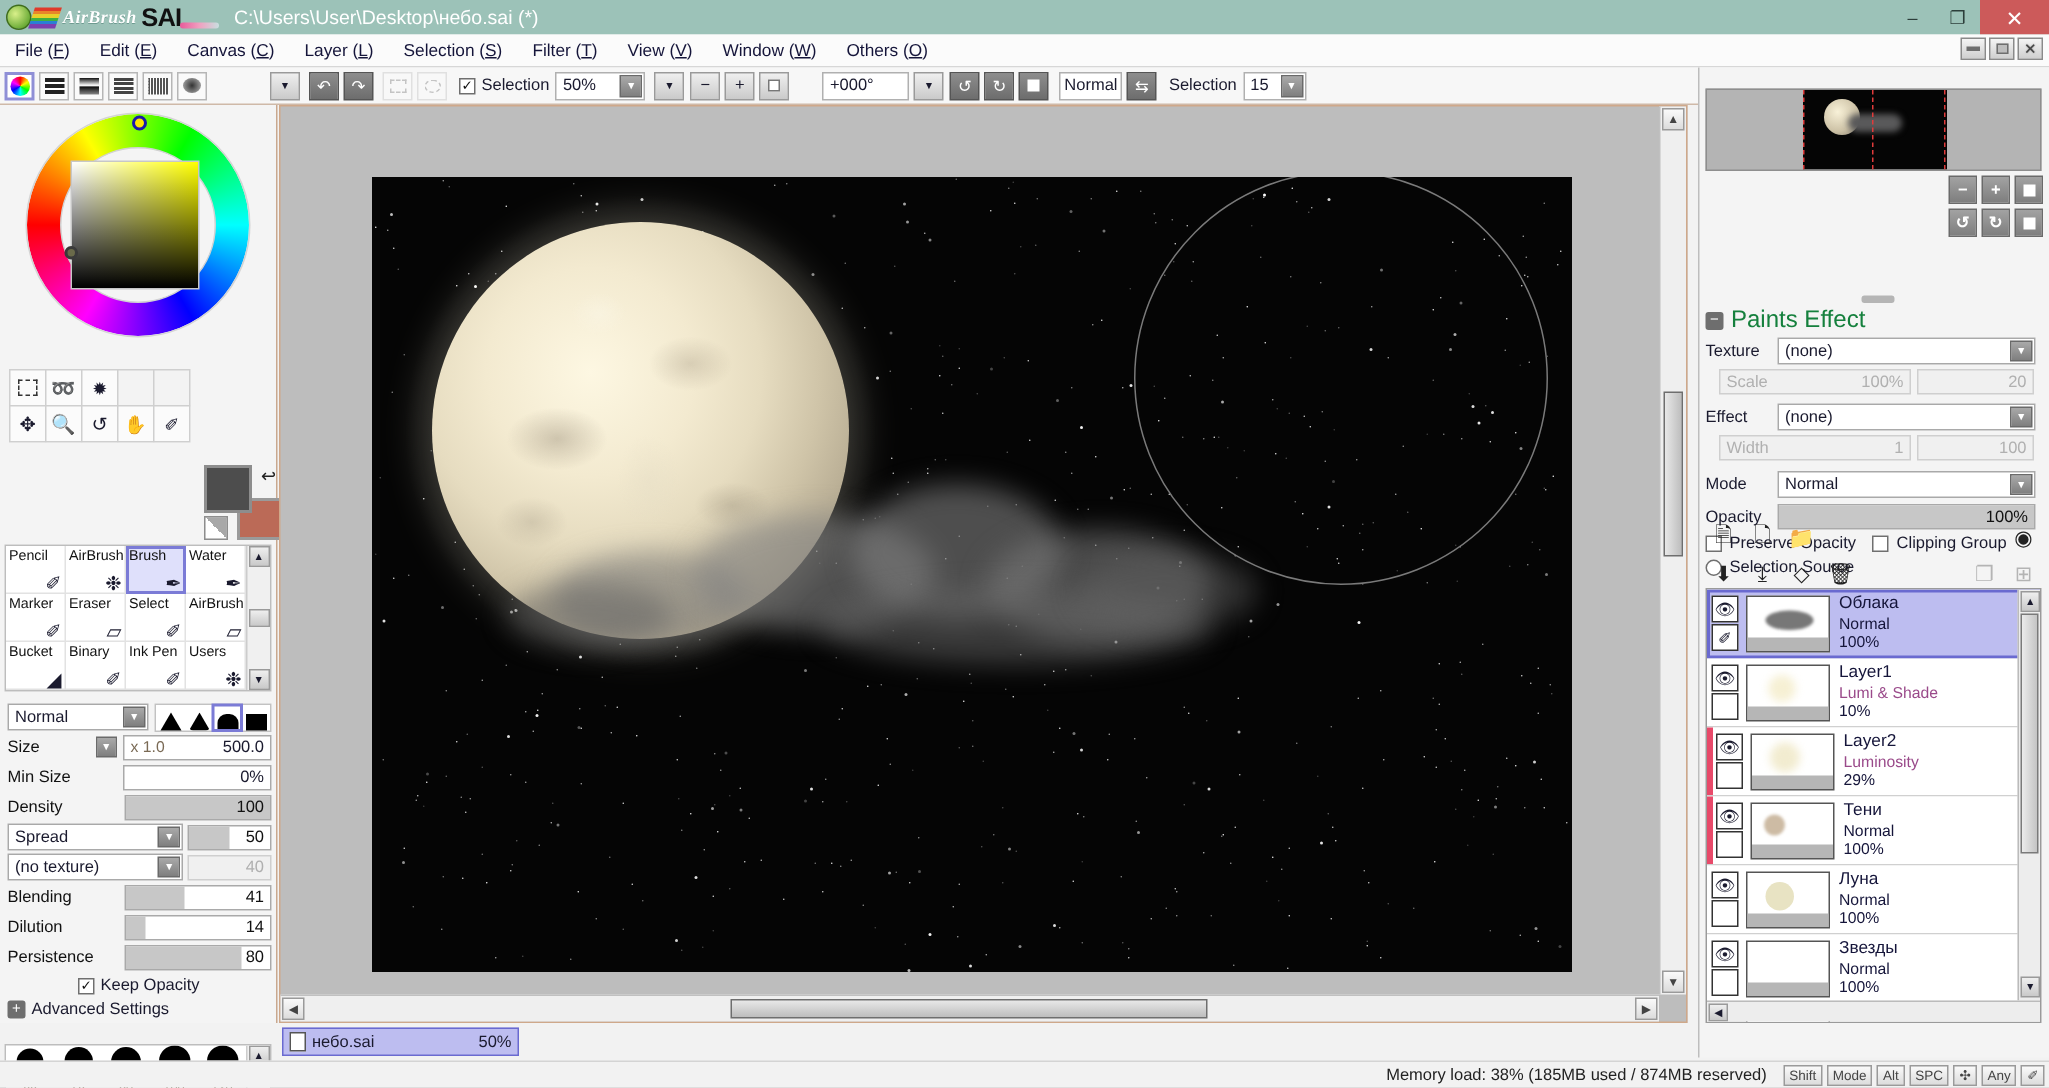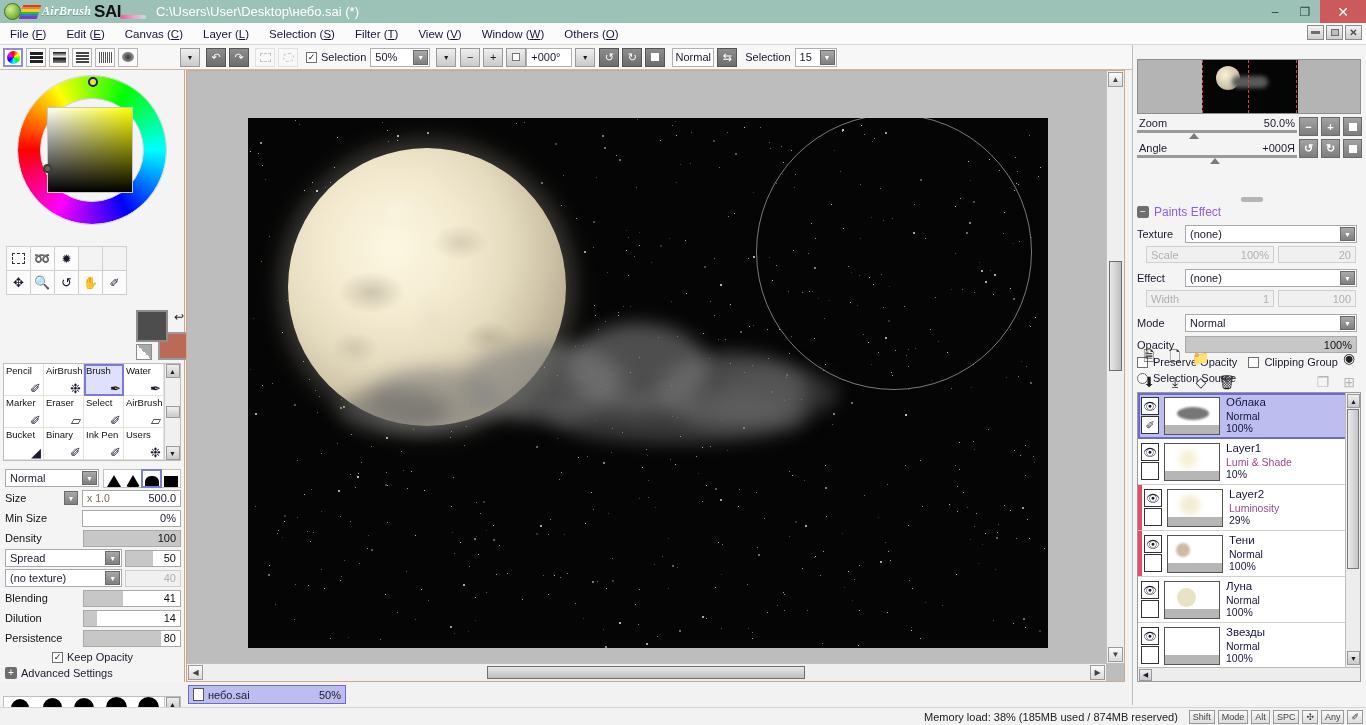--- a/index.html
+++ b/index.html
@@ -215,21 +215,21 @@
   .nb-row { display:flex; gap:3px; }
   .nb { width:19px; height:19px; background:linear-gradient(#a2a2a2,#7e7e7e);
     border:1px solid #6a6a6a; color:#fff; display:flex; align-items:center;
     justify-content:center; font-size:11px; font-weight:bold; }
   .grabber { position:absolute; left:108px; top:152px; width:22px; height:5px;
     background:#b5b5b5; border-radius:2px; }
   .sect-head { position:absolute; left:4px; top:160px; display:flex; align-items:center; gap:5px; }
   .minusbox { width:12px; height:12px; background:#6e6e6e; color:#fff;
     display:flex; align-items:center; justify-content:center; font-size:10px;
     line-height:1; border-radius:2px; }
-  .sect-title { font-size:12px; color:#8b5cf6; }
+  .sect-title { font-size:16px; color:#15803d; }
   .pe-row { position:absolute; left:4px; display:flex; align-items:center; width:226px; }
   .pe-lbl { width:48px; font-size:11px; }
 
   .layerbtns { position:absolute; left:1138px; top:346px; width:222px; }
   .lb-row { display:flex; gap:4px; padding:2px 0; }
   .lb { width:22px; height:20px; display:flex; align-items:center; justify-content:center;
     font-size:14px; color:#222; }
   .lb.dis { opacity:.3; }
   .layerlist { position:absolute; left:1137px; top:392px; width:224px; height:290px;
     border:1px solid #9a9a9a; background:#fff; overflow:hidden; }
@@ -353,21 +353,21 @@
       <div style="position:absolute;right:1px;top:1px;width:15px;height:15px;background:linear-gradient(#a9a9a9,#7f7f7f);border:1px solid #6a6a6a;color:#fff;display:flex;align-items:center;justify-content:center;font-size:7px;">▼</div>
     </div>
     <div class="tb-btn grey" style="margin-left:6px;">
         <span style="font-size:7px;">▼</span>
       </div>
     <div class="tb-btn grey" style="margin-left:4px;">−</div>
     <div class="tb-btn grey">+</div>
     <div class="tb-btn grey">
         <div style="width:8px;height:8px;background:#fff;border:1px solid #777;"></div>
       </div>
-    <div class="tb-field" style="width:46px;margin-left:0;position:relative;">
+    <div class="tb-field" style="width:58px;margin-left:22px;position:relative;">
       <span>+000°</span>
     </div>
     <div class="tb-btn grey">
         <span style="font-size:7px;">▼</span>
       </div>
     <div class="tb-btn dark" style="margin-left:4px;">↺</div>
     <div class="tb-btn dark">↻</div>
     <div class="tb-btn dark">
         <div style="width:8px;height:8px;background:#fff;"></div>
       </div>
@@ -1267,38 +1267,20 @@
     <div class="nav-preview">
       <div class="np-img">
         <div class="np-moon"></div>
         <div class="np-cloud"></div>
       </div>
       <div class="np-dash" style="left:64px;"></div>
       <div class="np-dash" style="left:110px;"></div>
       <div class="np-dash" style="left:158px;"></div>
     </div>
 
-    <div class="zoomrow">
-      <div class="zr-line">
-        <span>Zoom</span>
-        <span>50.0%</span>
-      </div>
-      <div class="zr-track"></div>
-      <div style="position:relative;height:8px;">
-        <div class="zr-mark" style="position:absolute;left:52px;top:0;"></div>
-      </div>
-      <div class="zr-line" style="margin-top:1px;">
-        <span>Angle</span>
-        <span>+000Я</span>
-      </div>
-      <div class="zr-track"></div>
-      <div style="position:relative;height:8px;">
-        <div class="zr-mark" style="position:absolute;left:73px;top:0;"></div>
-      </div>
-    </div>
 
     <div class="navbtns">
       <div class="nb-row">
         <div class="nb">−</div>
         <div class="nb">+</div>
         <div class="nb">
             <div style="width:8px;height:8px;background:#fff;"></div>
           </div>
       </div>
       <div class="nb-row">

